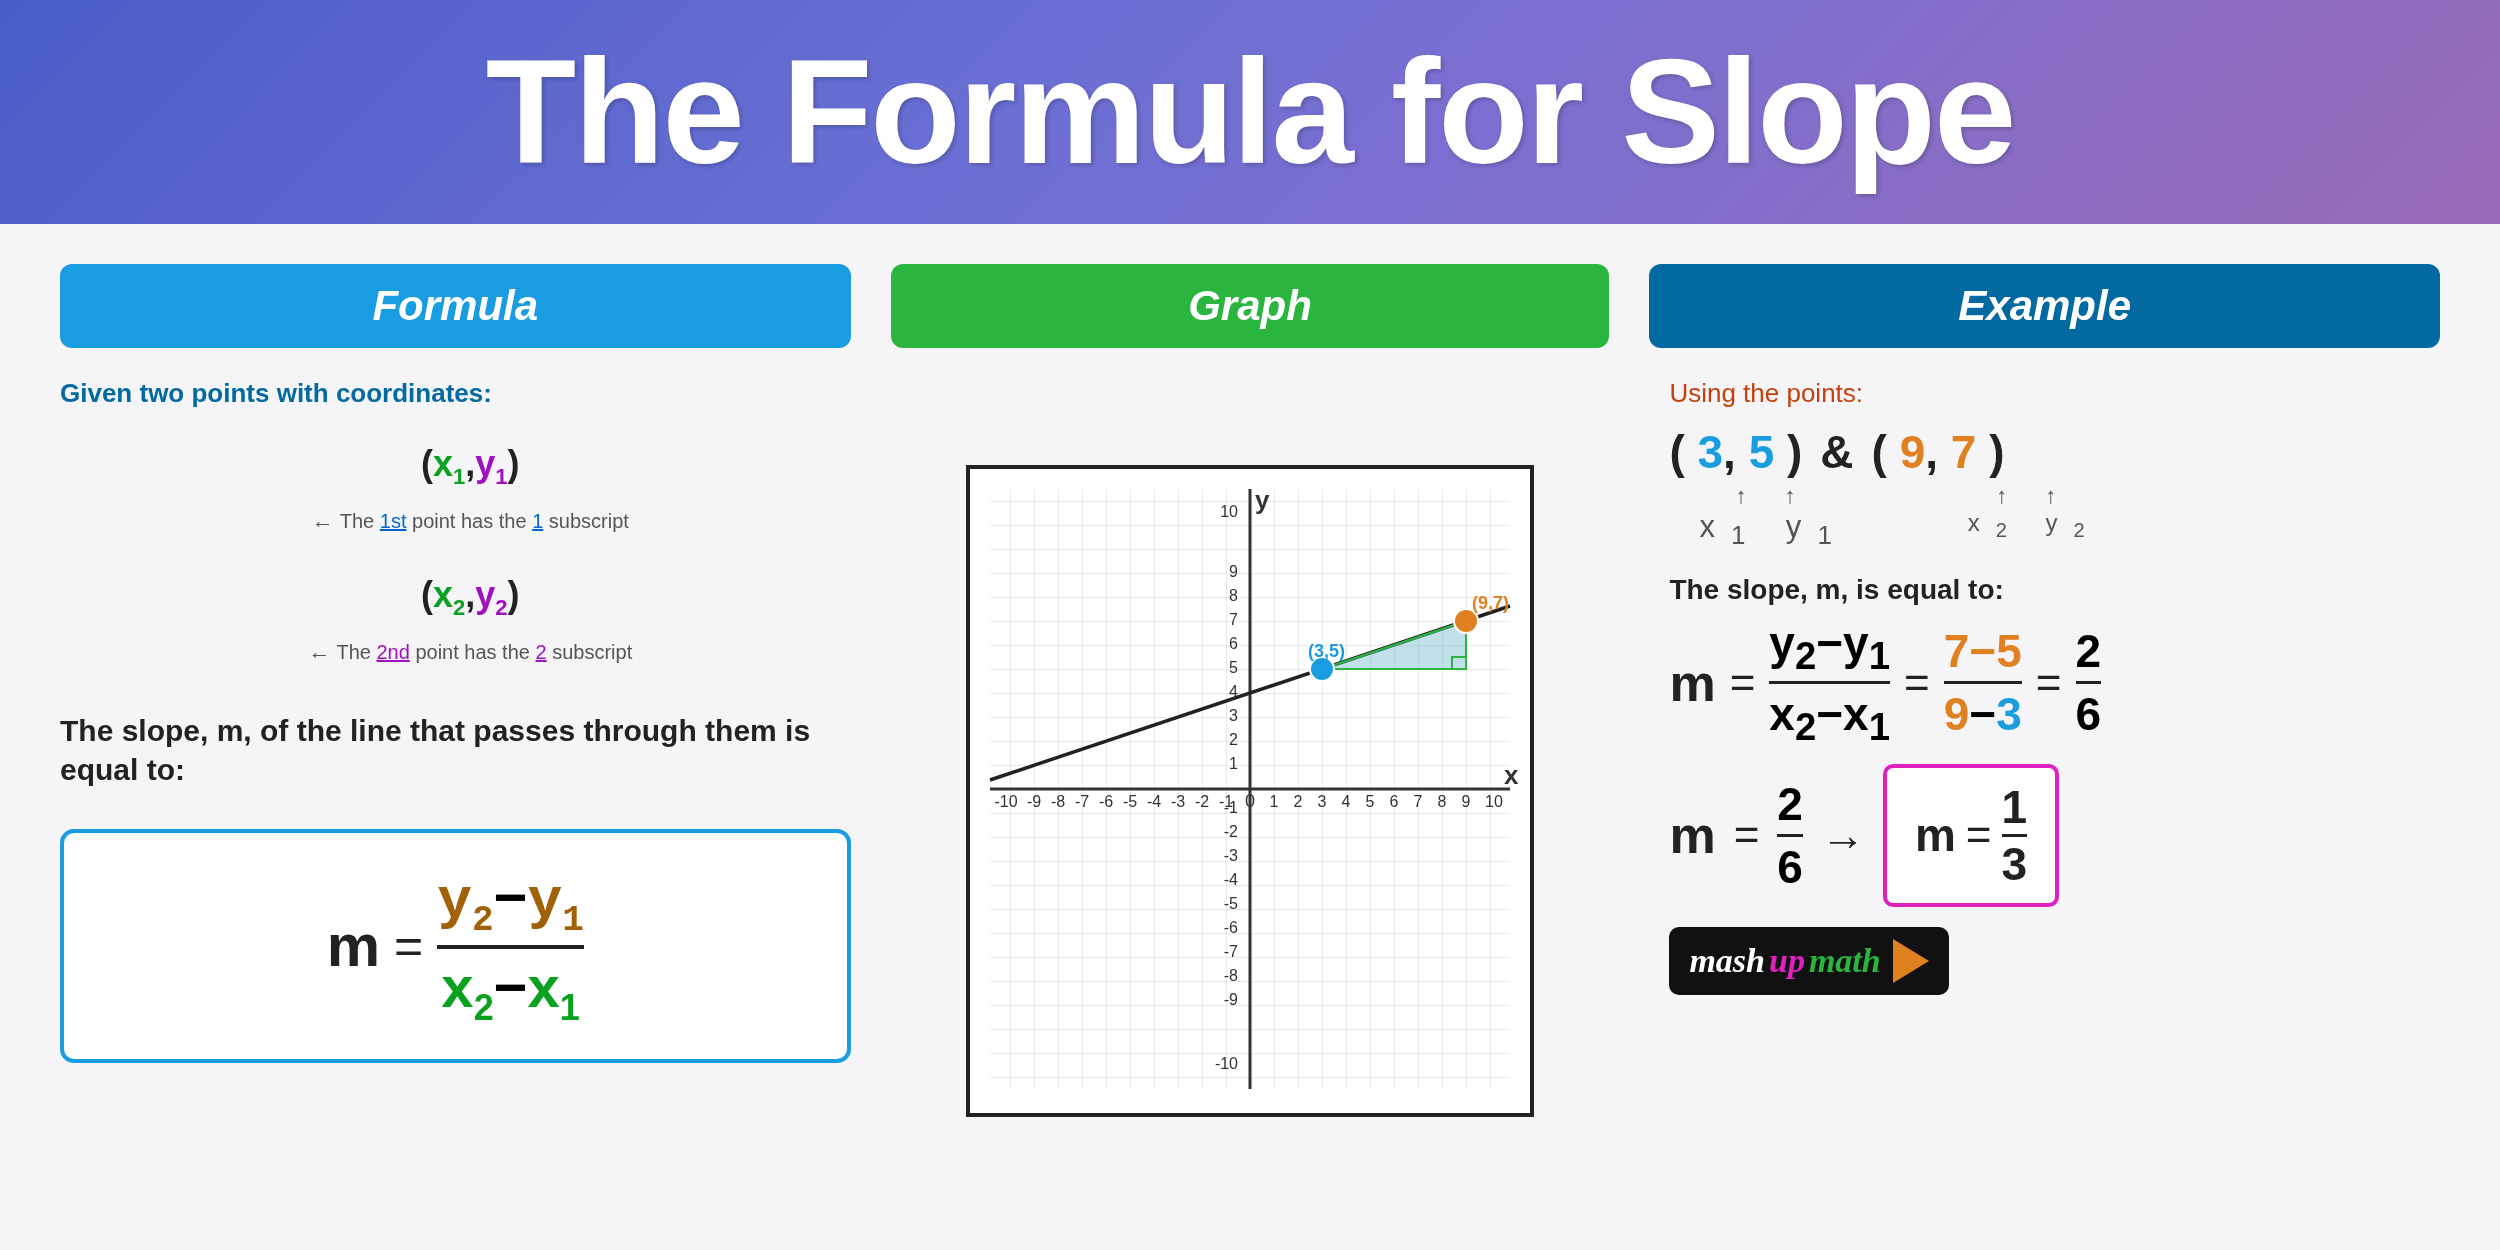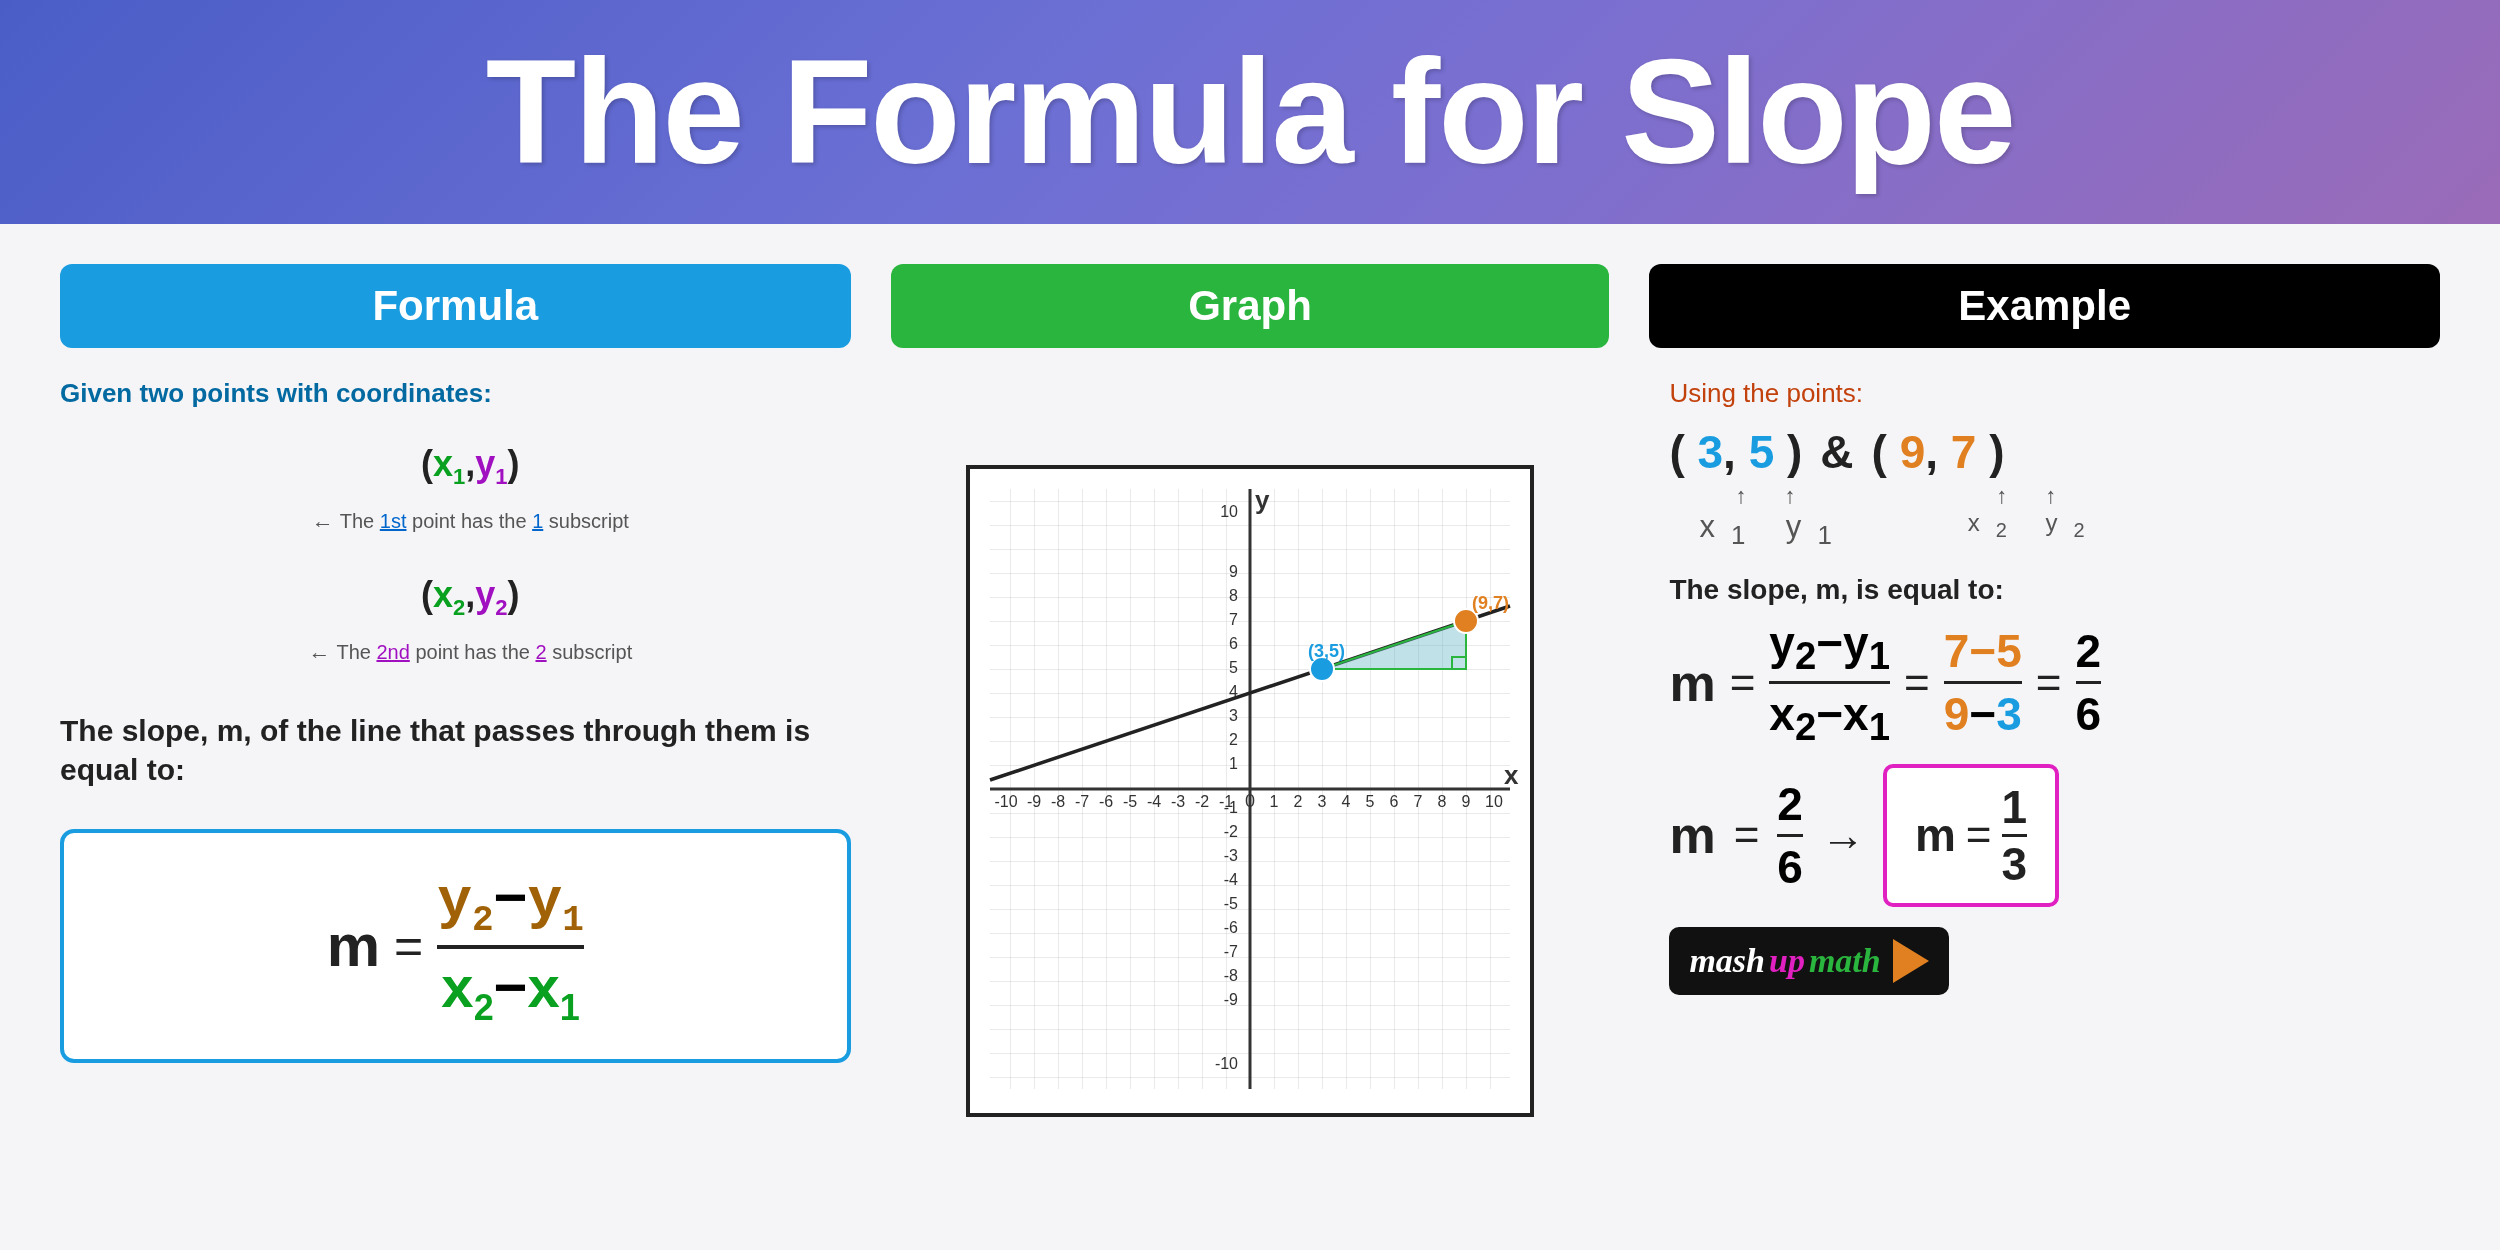--- a/index.html
+++ b/index.html
@@ -48,24 +48,25 @@
     
     .section-header {
       border-radius: 12px;
       padding: 18px 24px;
       text-align: center;
     }
     .section-header span {
       font-size: 42px;
       font-weight: 900;
       color: white;
+      font-style: italic;
     }
     .formula-header { background: #1a9de0; }
     .graph-header { background: #2ab53e; }
-    .example-header { background: #000000; }
+    .example-header { background: #0369a1; }
 
     
     .formula-col {
       flex: 1.1;
     }
     .formula-desc {
       font-size: 26px;
       font-weight: bold;
       color: #0369a1;
       margin-top: 10px;

